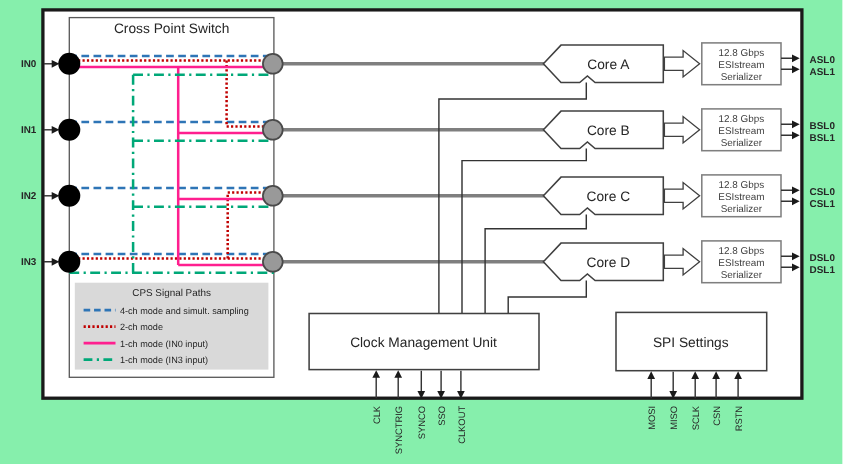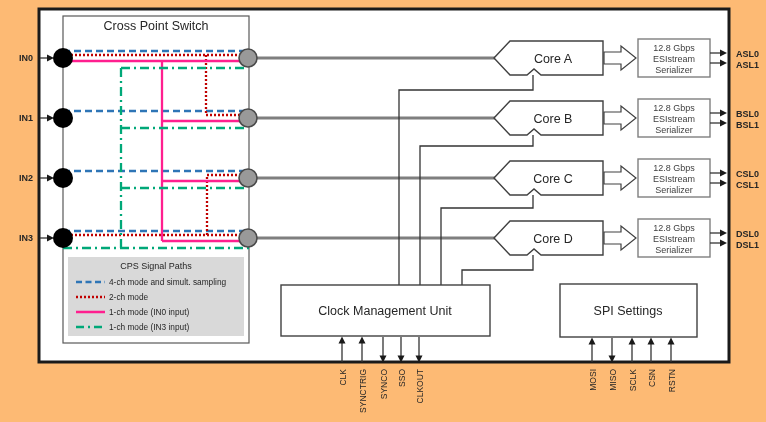--- a/index.html
+++ b/index.html
@@ -1,16 +1,16 @@
 <!DOCTYPE html>
 <html><head>
 <meta charset="utf-8">
 <style>
   html,body{margin:0;padding:0;background:#fff;}
-  .stage{position:relative;width:766px;height:422px;background:#fdba74;overflow:hidden;
+  .stage{position:relative;width:766px;height:422px;background:#86efac;overflow:hidden;
          font-family:"Liberation Sans", sans-serif;}
   svg text{font-family:"Liberation Sans", sans-serif;fill:#262626;}
   .boxtitle{font-size:12.5px;}
   .small{font-size:9px;}
   .pinlbl{font-size:8.5px;}
   .legtxt{font-size:8.3px;}
   .outlbl{font-size:9px;font-weight:700;}
   .inlbl{font-size:9px;font-weight:700;}
   .ser{font-size:9px;fill:#3f3f3f;}
   .thin{stroke:#333;stroke-width:1.3;fill:none;}

